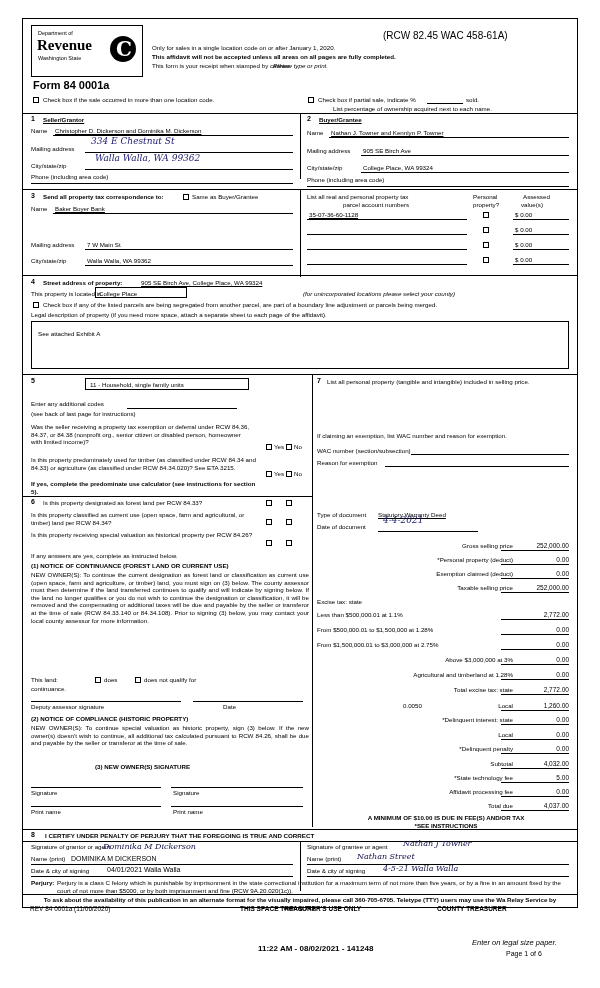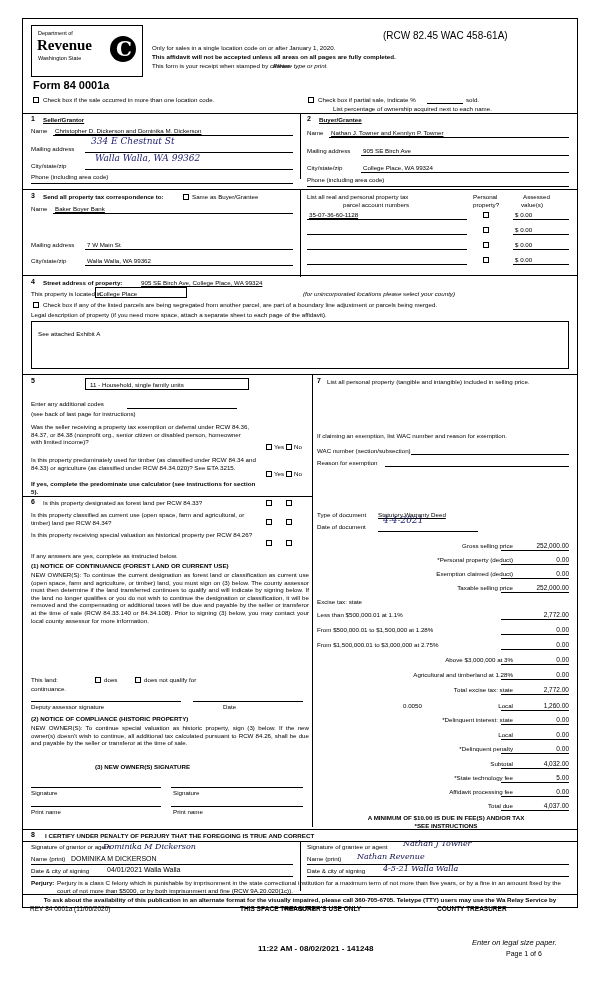--- a/index.html
+++ b/index.html
@@ -347,21 +347,21 @@
     <div class="r t" style="left:8px;top:836px;">Name (print)</div>
     <div class="r t" style="left:48px;top:836px;font-size:7px;">DOMINIKA M DICKERSON</div>
     <div class="line" style="left:8px;top:845px;width:262px;"></div>
     <div class="r t" style="left:8px;top:848px;">Date &amp; city of signing</div>
     <div class="r t" style="left:84px;top:847px;font-size:7px;">04/01/2021  Walla Walla</div>
     <div class="line" style="left:8px;top:857px;width:262px;"></div>
 
     <div class="r t" style="left:284px;top:824px;">Signature of grantee or agent</div>
     <div class="r hand2" style="left:380px;top:820px;">Nathan J Towner</div>
     <div class="r t" style="left:284px;top:836px;">Name (print)</div>
-    <div class="r hand2" style="left:334px;top:833px;">Nathan Revenue</div>
+    <div class="r hand2" style="left:334px;top:833px;">Nathan Street</div>
     <div class="line" style="left:284px;top:845px;width:262px;"></div>
     <div class="r t" style="left:284px;top:848px;">Date &amp; city of signing</div>
     <div class="r hand2" style="left:360px;top:845px;">4-5-21   Walla Walla</div>
     <div class="line" style="left:284px;top:857px;width:262px;"></div>
 
     <div class="r t b" style="left:8px;top:860px;">Perjury:</div>
     <div class="r t" style="left:34px;top:860px;width:512px;">Perjury is a class C felony which is punishable by imprisonment in the state correctional institution for a maximum term of not more than five years, or by a fine in an amount fixed by the court of not more than $5000, or by both imprisonment and fine (RCW 9A.20.020(1c)).</div>
 
     <div class="hr" style="left:0px;top:875px;width:554px;"></div>
     <div class="r t b" style="left:12px;top:877px;width:530px;text-align:center;">To ask about the availability of this publication in an alternate format for the visually impaired, please call 360-705-6705. Teletype (TTY) users may use the Wa Relay Service by calling 711.</div>

